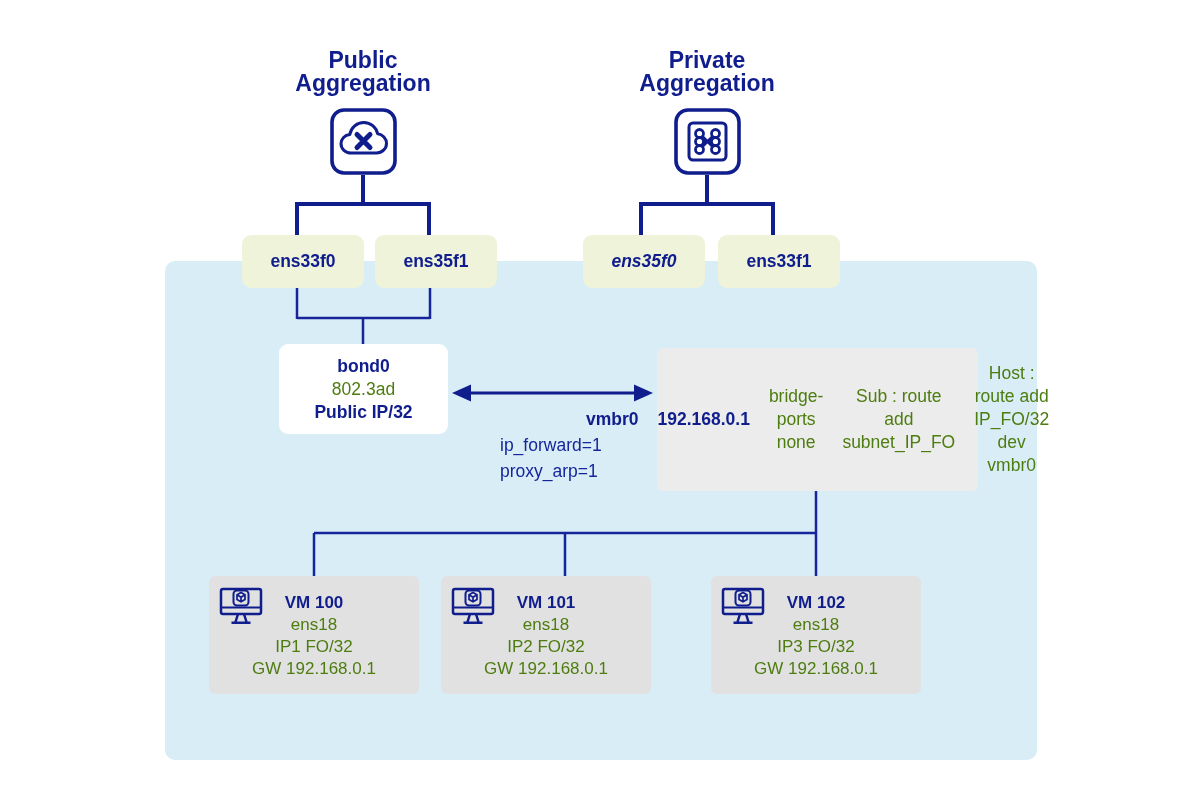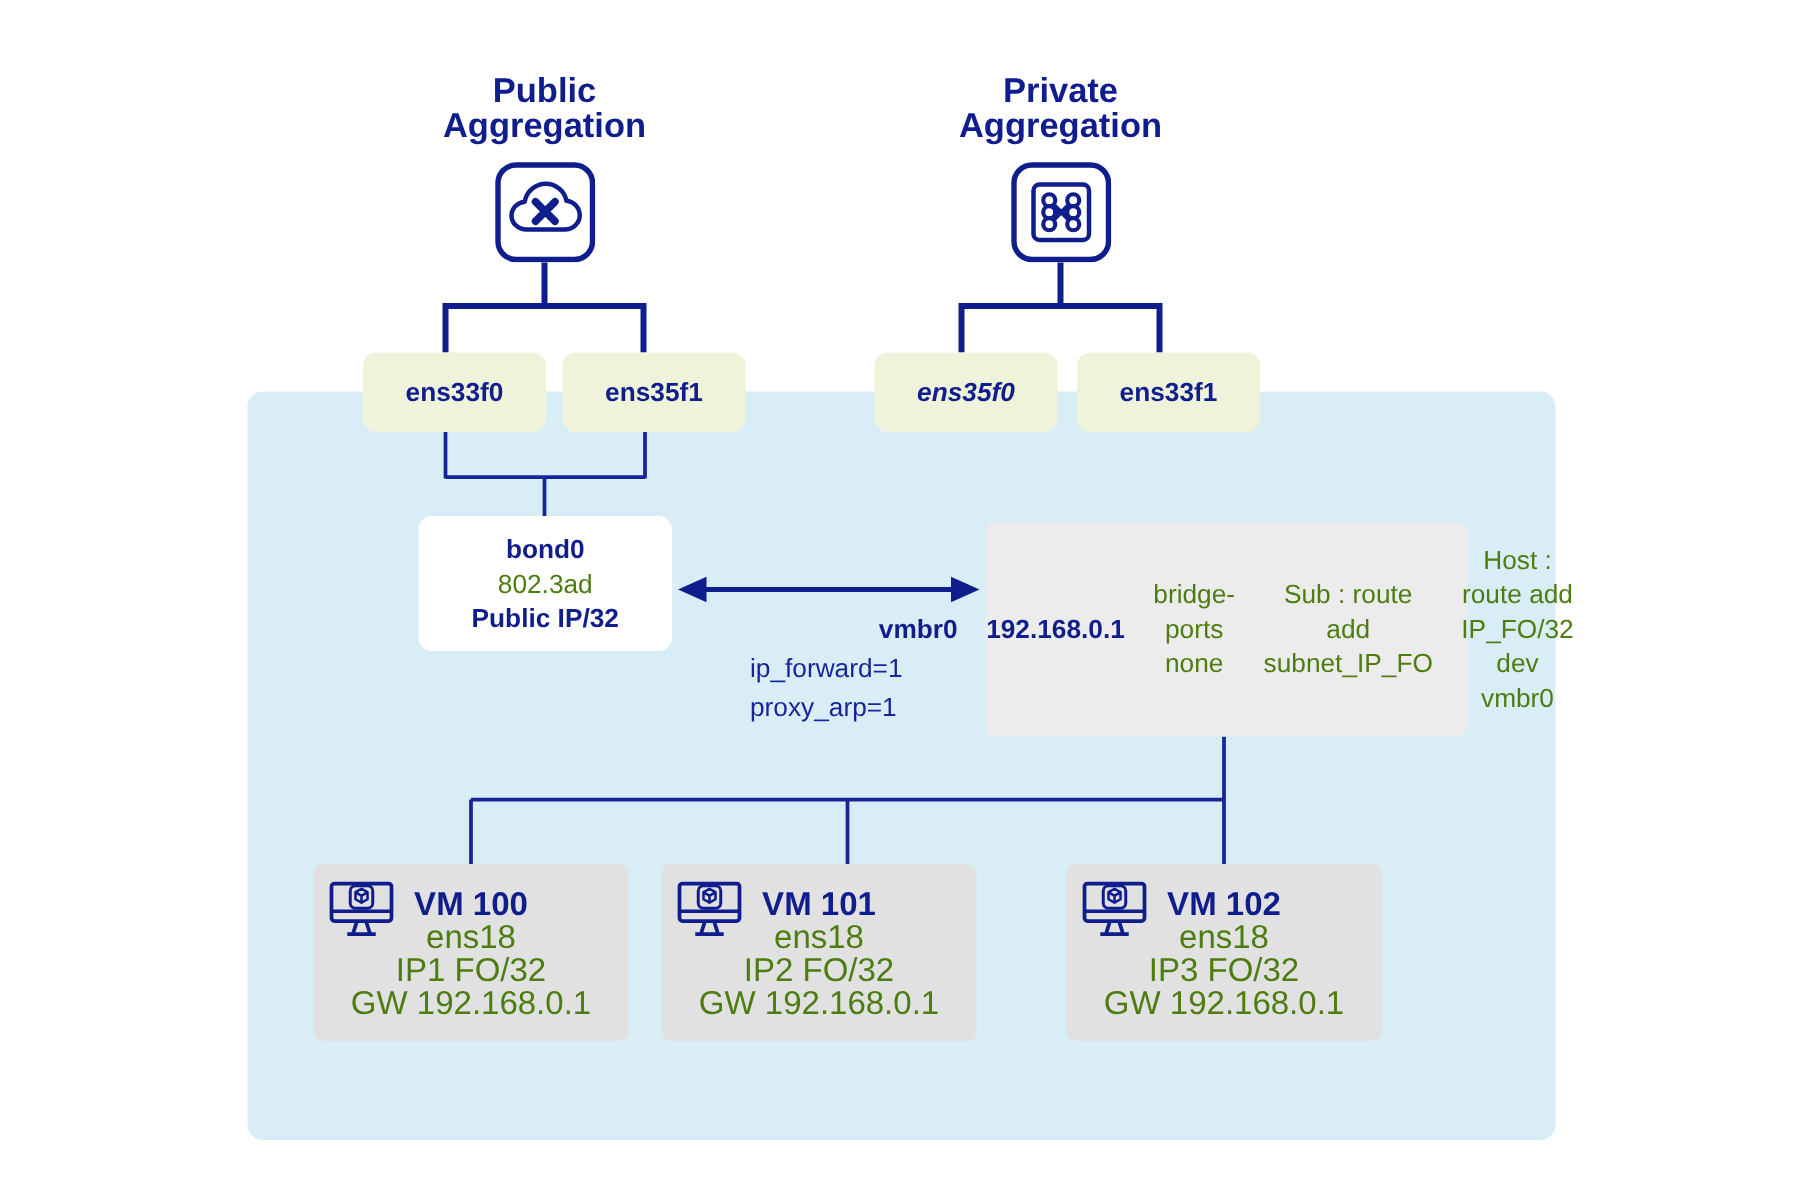--- a/index.html
+++ b/index.html
@@ -48,21 +48,21 @@
   .reg-blue{font-weight:400;color:#4d7c0f;}
   .link-label{
     position:absolute;left:500px;font-size:17.5px;line-height:23px;
     color:#16269a;font-weight:400;margin-top:24px;
   }
   .link-label.l1{top:410px;}
   .link-label.l2{top:436px;}
   .vm-box{
     position:absolute;top:576px;width:210px;height:118px;
     background:#e1e1e1;border-radius:6px;
-    font-size:22px;line-height:22px;text-align:center;
+    font-size:17px;line-height:22px;text-align:center;
   }
   .vm-box.v1{left:209px;}
   .vm-box.v2{left:441px;}
   .vm-box.v3{left:711px;}
   .vm-icon{position:absolute;left:10px;top:9px;width:46px;height:42px;}
   .vm-text{padding-top:16px;display:flex;flex-direction:column;}
 </style>
 </head>
 <body>
 

